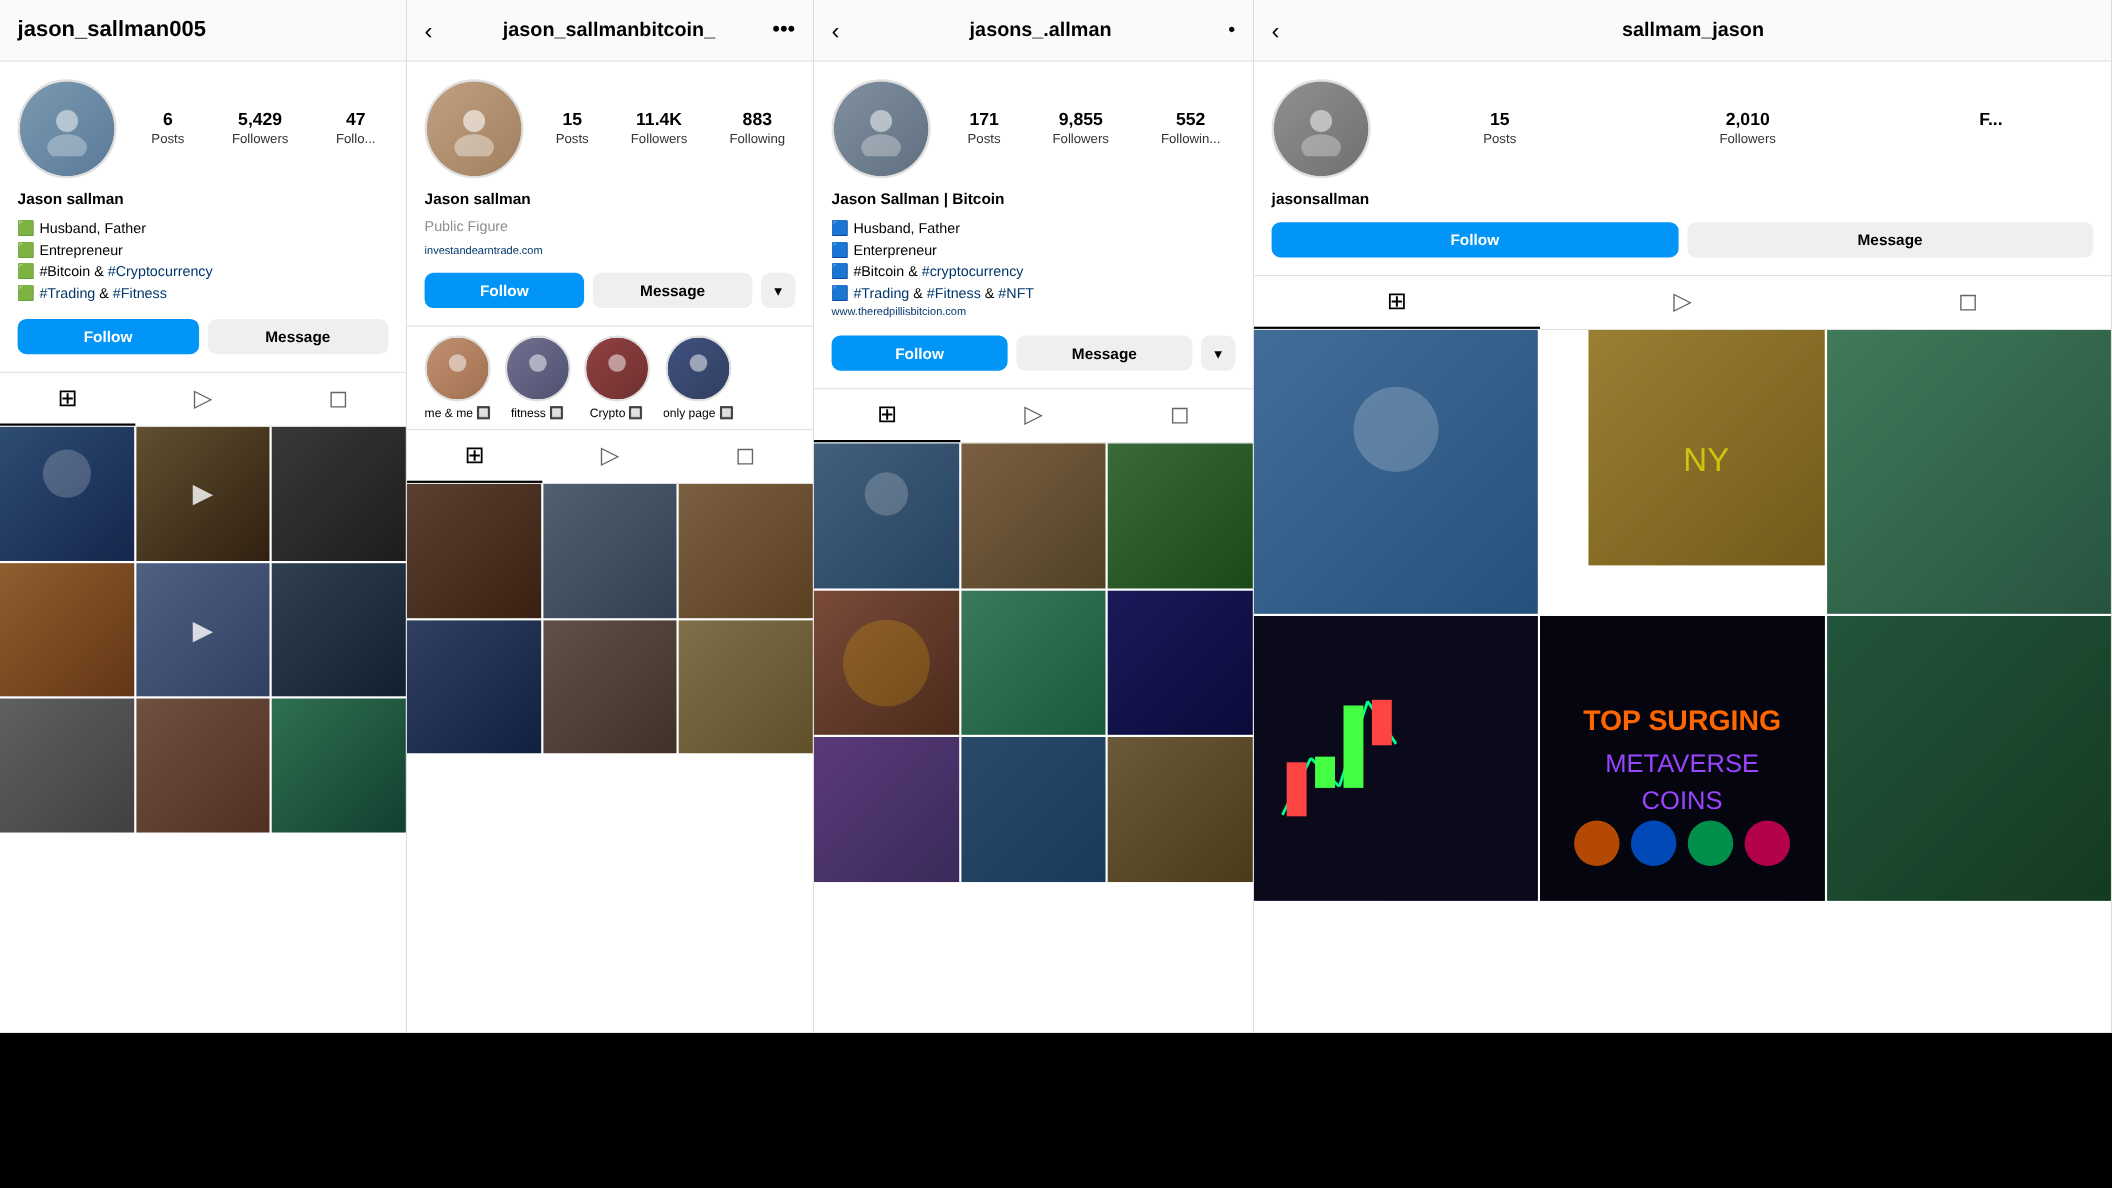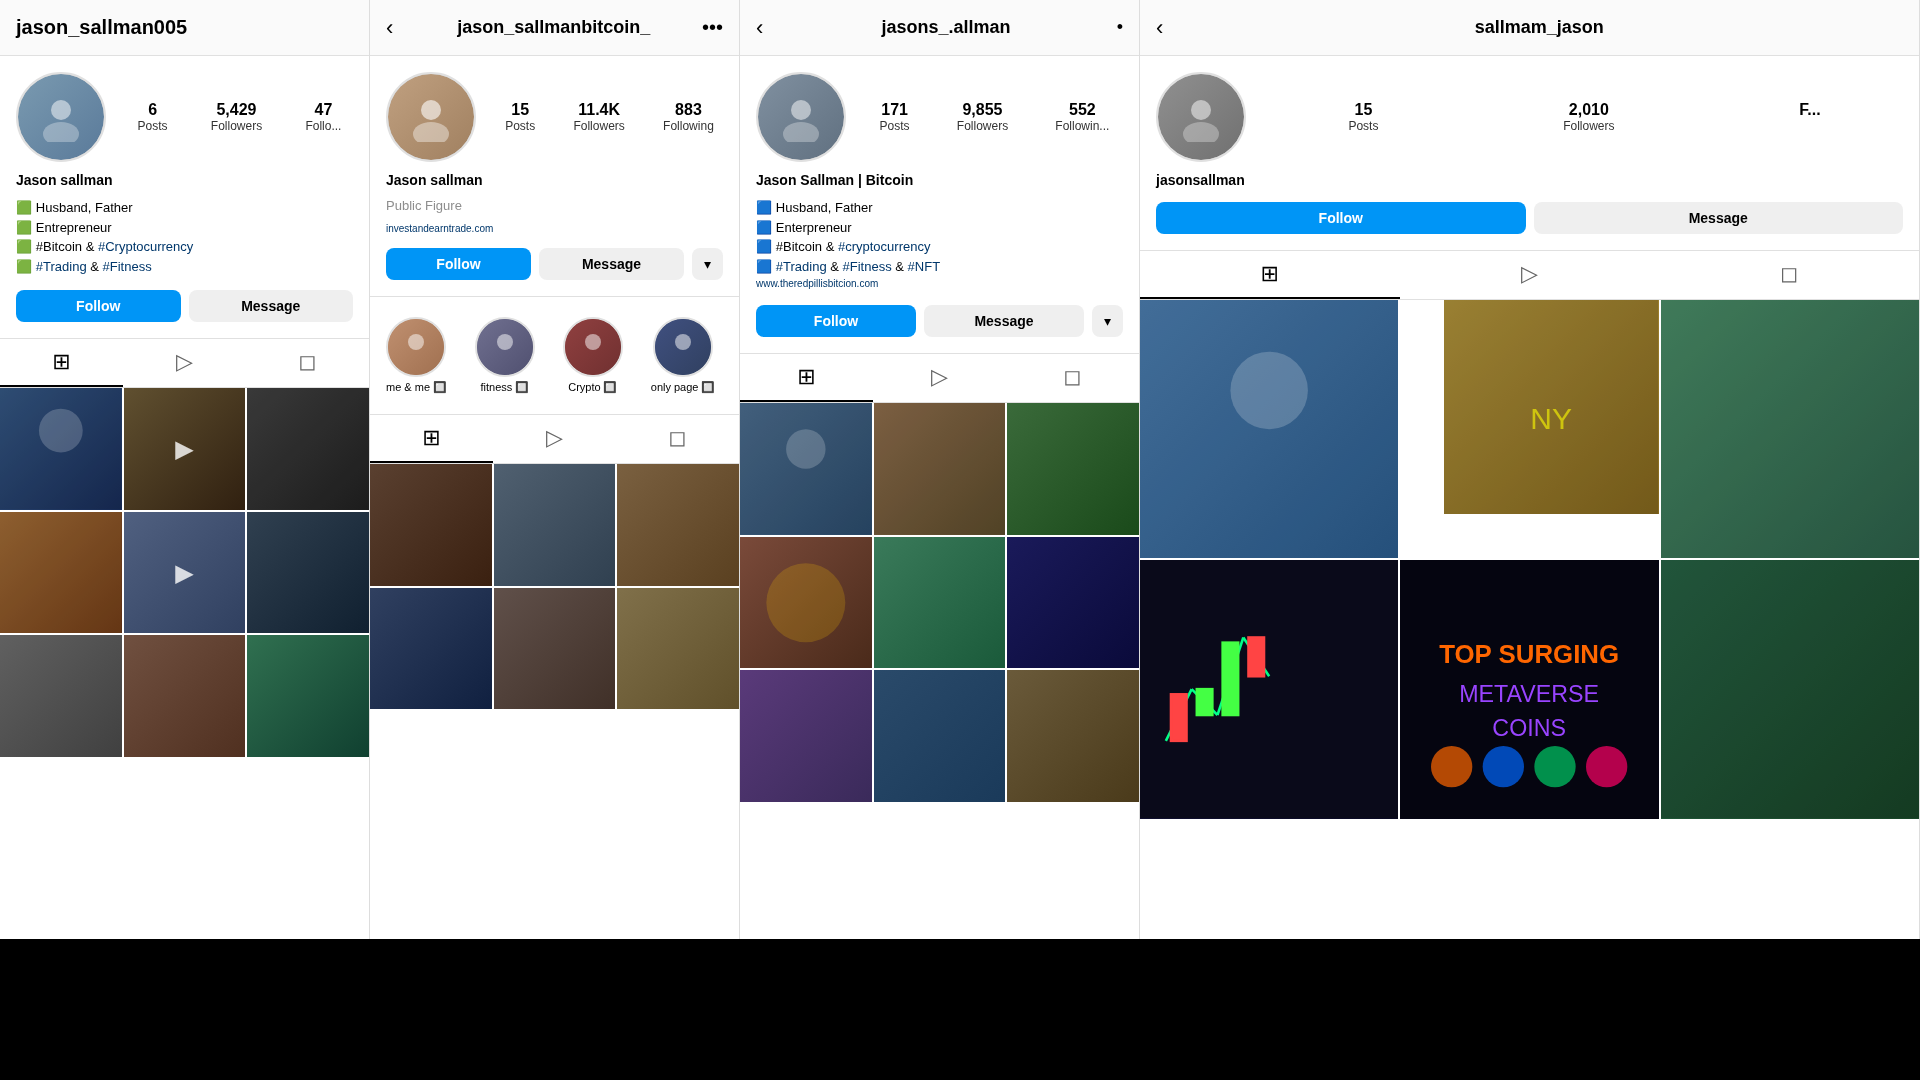--- a/index.html
+++ b/index.html
@@ -168,22 +168,22 @@
       border: none;
       border-radius: 8px;
       padding: 8px 12px;
       font-size: 14px;
       cursor: pointer;
     }
 
     
     .highlights-row {
       display: flex;
-      gap: 28px;
-      padding: 20px 16px;
+      gap: 12px;
+      padding: 8px 16px;
       border-top: 1px solid #e0e0e0;
       overflow-x: auto;
       align-items: center;
     }
 
     .highlight-item {
       display: flex;
       flex-direction: column;
       align-items: center;
       gap: 4px;

